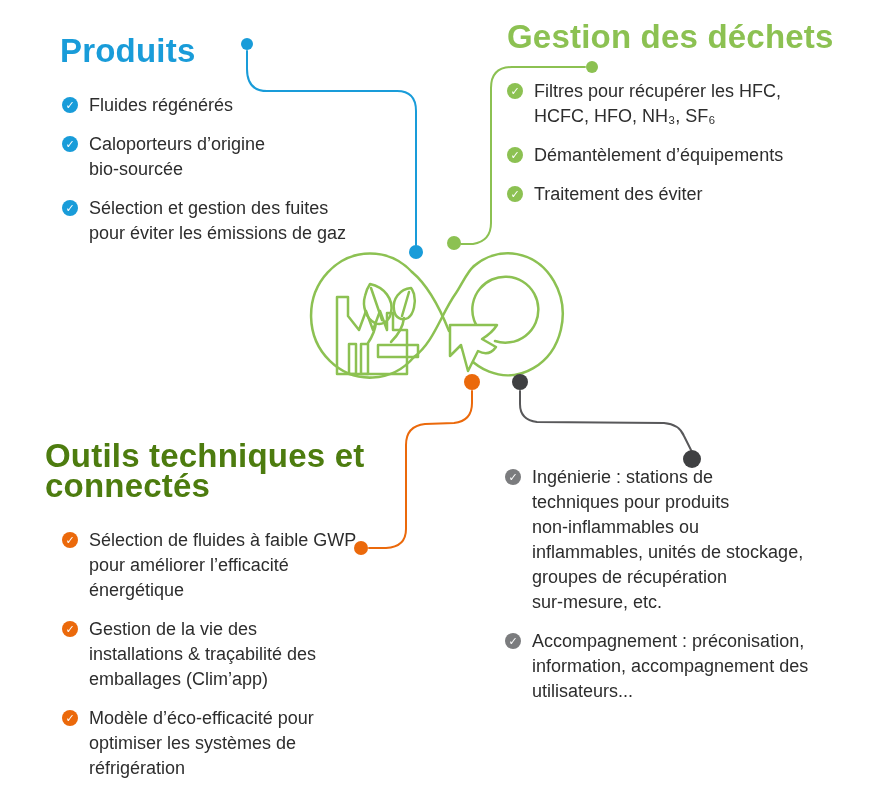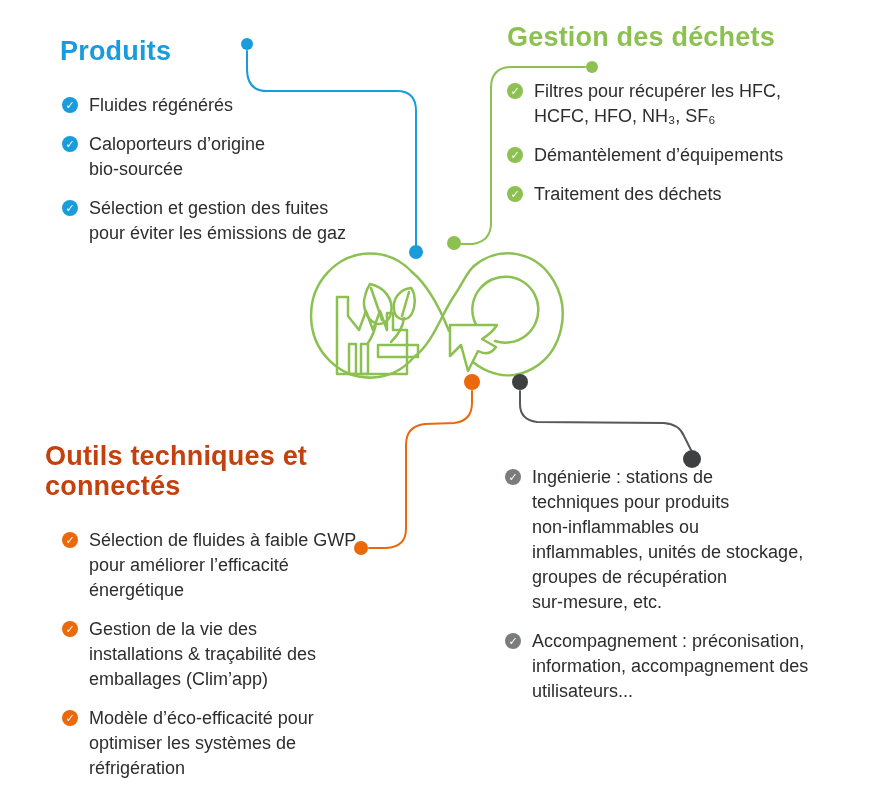--- a/index.html
+++ b/index.html
@@ -7,31 +7,31 @@
     position:relative;
     width:892px; height:812px;
     background:#ffffff;
     font-family:"Liberation Sans","DejaVu Sans",sans-serif;
     overflow:hidden;
   }
   #diagram-svg { position:absolute; left:0; top:0; width:892px; height:812px; }
 
   section { position:absolute; }
   section h2 {
-    margin:0; font-size:27px; line-height:30px; font-weight:700;
+    margin:0; font-size:33px; line-height:30px; font-weight:700;
     letter-spacing:0.2px;
   }
   .sec-produits { left:60px;  top:36px;  width:355px; }
   .sec-gestion  { left:507px; top:22px;  width:382px; }
   .sec-outils   { left:45px;  top:441px; width:370px; }
   .sec-services { left:492px; top:438px; width:400px; }
 
   .t-blue   { color:#199CD9; }
   .t-green  { color:#8CC152; }
-  .t-orange { color:#c2410c; }
+  .t-orange { color:#4d7c0f; }
   .t-gray   { color:#58585A; }
 
   ul.bullets { list-style:none; margin:27px 0 0 0; padding:0; }
   .sec-produits ul.bullets { margin-left:2px; }
   .sec-outils   ul.bullets { margin-left:17px; }
   .sec-services ul.bullets { margin-left:13px; }
 
   ul.bullets li { display:flex; gap:11px; margin-bottom:14px; align-items:flex-start; }
   .chk {
     width:16px; height:16px; border-radius:50%;
@@ -123,21 +123,21 @@
         <span class="chk chk-green"></span>
         <span class="itxt">Filtres pour récupérer les HFC,
 HCFC, HFO, NH₃, SF₆</span>
       </li>
       <li>
         <span class="chk chk-green"></span>
         <span class="itxt">Démantèlement d’équipements</span>
       </li>
       <li>
         <span class="chk chk-green"></span>
-        <span class="itxt">Traitement des déchets</span>
+        <span class="itxt">Traitement des éviter</span>
       </li>
     </ul>
   </section>
 
   <section class="sec-outils">
     <h2 class="t-orange">Outils techniques et connectés</h2>
     <ul class="bullets">
       <li>
         <span class="chk chk-orange"></span>
         <span class="itxt">Sélection de fluides à faible GWP

